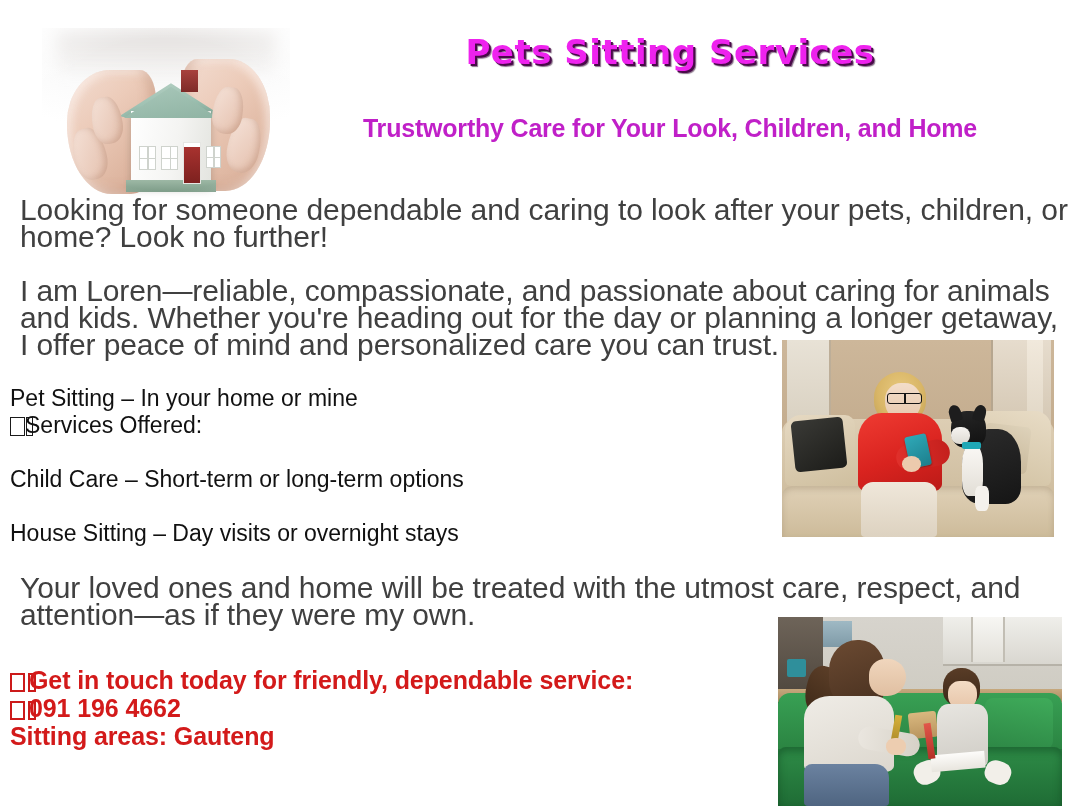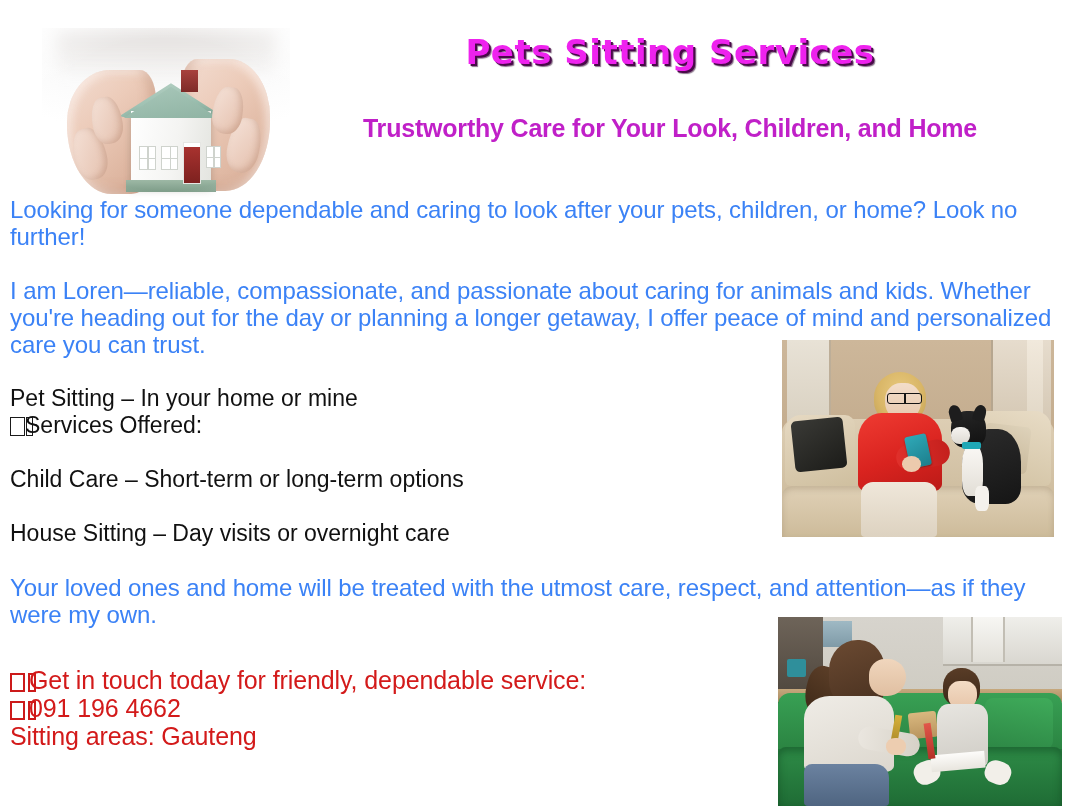--- a/index.html
+++ b/index.html
@@ -143,25 +143,25 @@
   }
 
   
   .body-zone {
     position: absolute;
     left: 0; top: 196px;
     width: 1078px;
   }
   .para {
     font-family: "Liberation Sans Narrow", "Liberation Sans", sans-serif;
-    font-size: 24px;
+    font-size: 30px;
     line-height: 27px;
-    color: #3b82f6;
+    color: #404040;
     margin: 0 0 0 0;
-    padding: 0 8px 0 10px;
+    padding: 0 8px 0 20px;
     letter-spacing: -0.1px;
   }
   .para-wide {
     font-family: "Liberation Sans", sans-serif;
     font-size: 23px;
     line-height: 27px;
     color: #111111;
     margin: 0;
     padding: 0 8px 0 10px;
   }
@@ -197,21 +197,21 @@
   }
 
   
   .contact-zone {
     position: absolute;
     left: 0; top: 666px;
     width: 760px;
   }
   .contact-line {
     font-family: "Liberation Sans Narrow", "Liberation Sans", sans-serif;
-    font-weight: normal;
+    font-weight: bold;
     font-size: 25px;
     line-height: 28px;
     color: #d31a1a;
     padding-left: 10px;
     letter-spacing: -0.1px;
     white-space: nowrap;
   }
 
   
   .photo2 {
@@ -547,21 +547,21 @@
   <div class="para-wide">
     <span class="tofu"></span><span class="tofu-narrow"></span><span>Services Offered:</span>
   </div>
 
   <div class="gap"></div>
 
   <div class="para-wide">Child Care – Short-term or long-term options</div>
 
   <div class="gap"></div>
 
-  <div class="para-wide">House Sitting – Day visits or overnight care</div>
+  <div class="para-wide">House Sitting – Day visits or overnight stays</div>
 
   <div class="gap"></div>
 
   <p class="para">Your loved ones and home will be treated with the utmost care, respect, and attention—as if they were my own.</p>
 </div>
 
 <div class="contact-zone">
   <div class="contact-line">
     <span class="tofu-red"></span><span class="tofu-red-narrow"></span><span>Get in touch today for friendly, dependable service:</span>
   </div>

